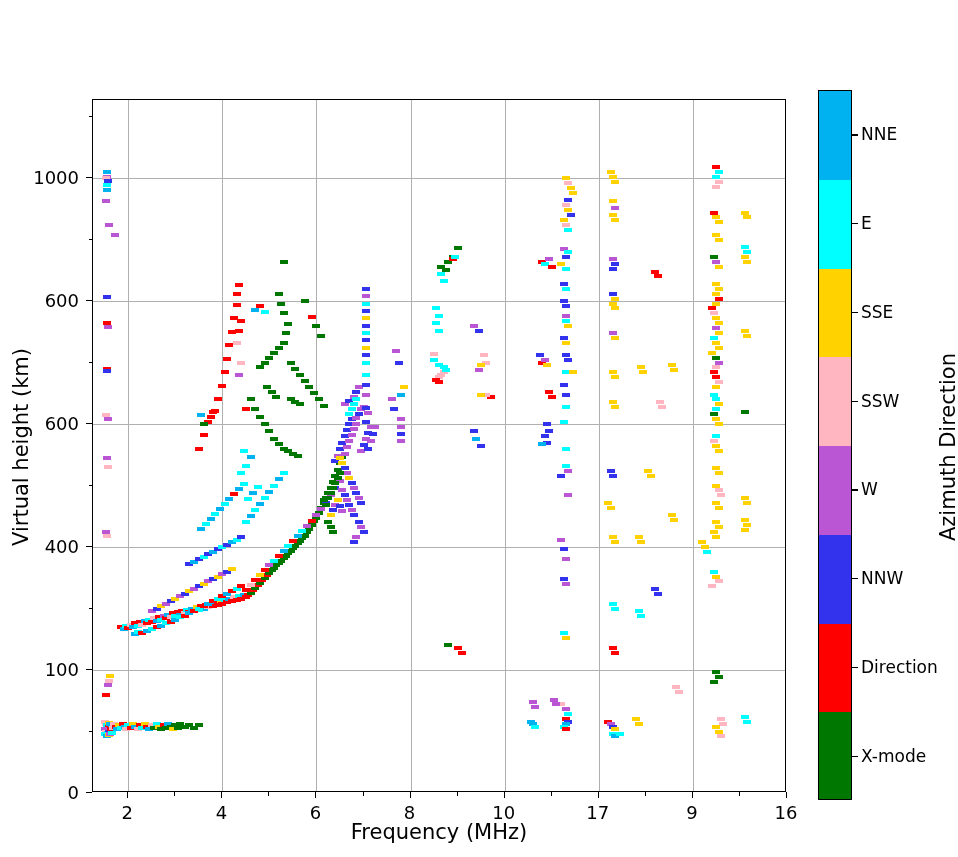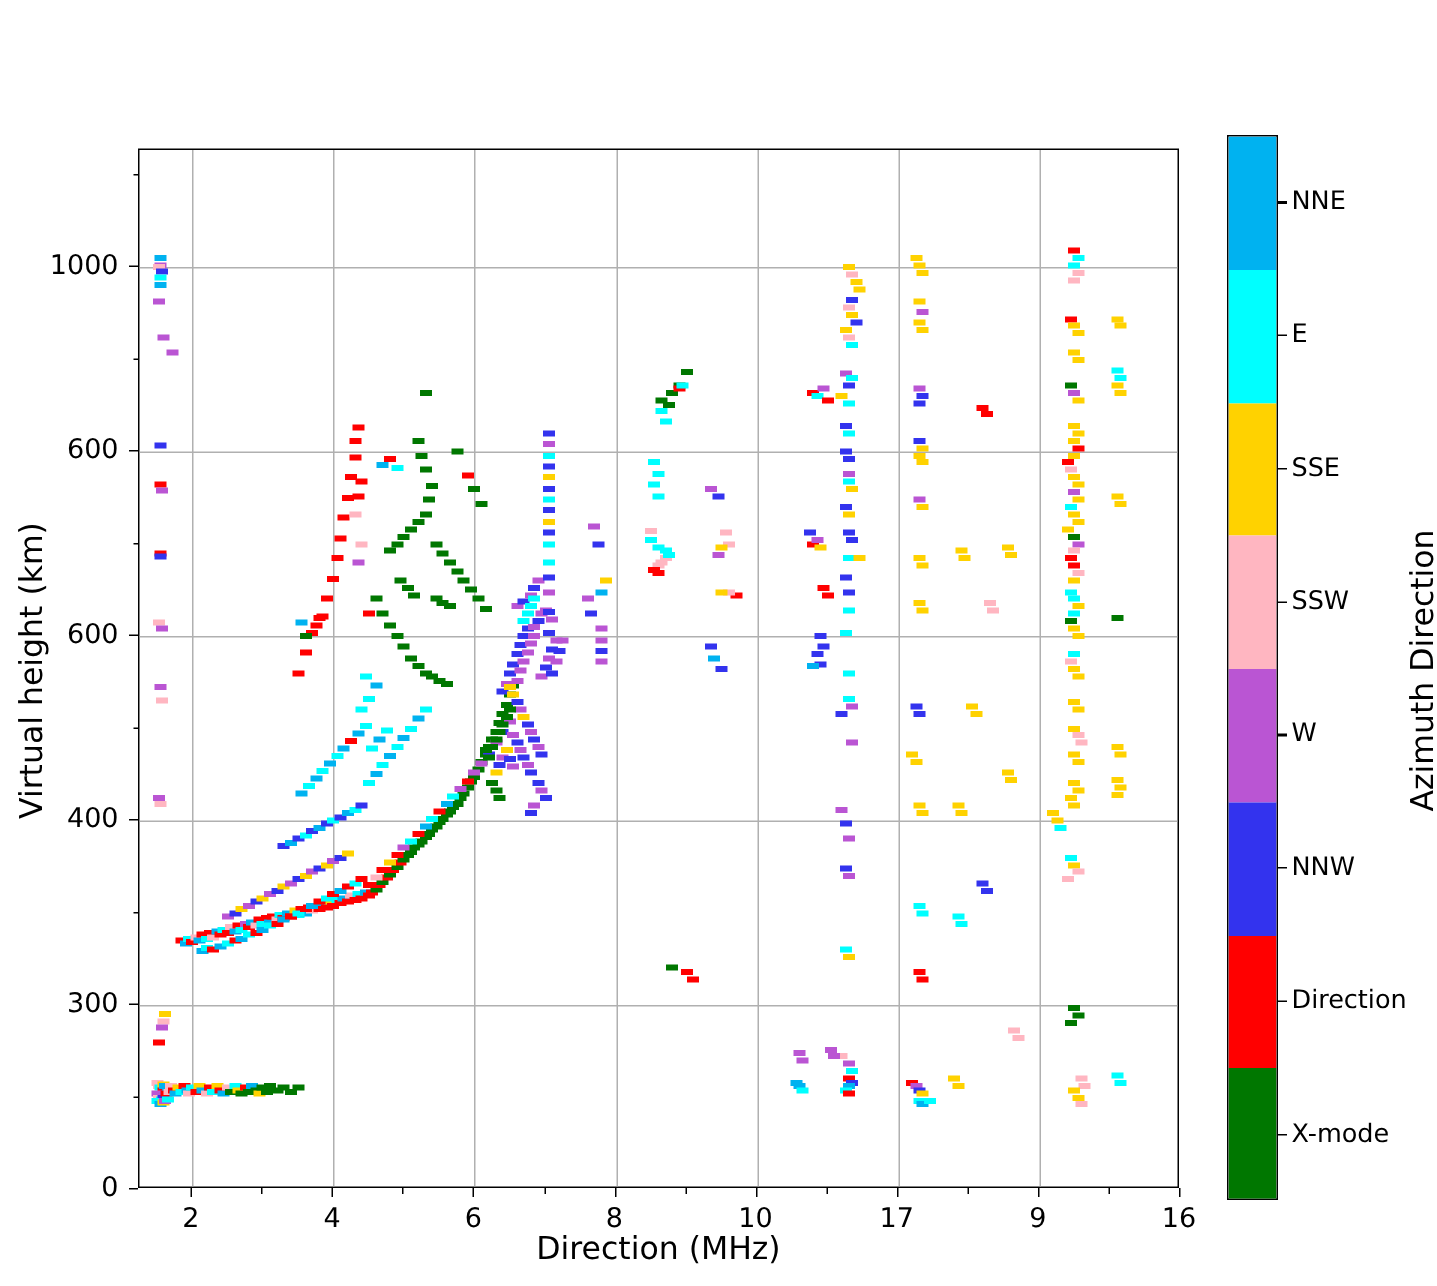--- a/index.html
+++ b/index.html
@@ -894,38 +894,38 @@
       <div class="tick-x minor" style="left: 174.339px; top: 792px;"></div>
       <div class="tick-x minor" style="left: 268.441px; top: 792px;"></div>
       <div class="tick-x minor" style="left: 362.542px; top: 792px;"></div>
       <div class="tick-x minor" style="left: 456.644px; top: 792px;"></div>
       <div class="tick-x minor" style="left: 550.746px; top: 792px;"></div>
       <div class="tick-x minor" style="left: 644.847px; top: 792px;"></div>
       <div class="tick-x minor" style="left: 738.949px; top: 792px;"></div>
       <div class="tick-y" style="left: 86px; top: 792px;"></div>
       <div class="ticklabel-y" style="left: 0px; width: 79px; top: 792px;">0</div>
       <div class="tick-y" style="left: 86px; top: 669.019px;"></div>
-      <div class="ticklabel-y" style="left: 0px; width: 79px; top: 669.019px;">300</div>
+      <div class="ticklabel-y" style="left: 0px; width: 79px; top: 669.019px;">100</div>
       <div class="tick-y" style="left: 86px; top: 546.037px;"></div>
       <div class="ticklabel-y" style="left: 0px; width: 79px; top: 546.037px;">400</div>
       <div class="tick-y" style="left: 86px; top: 423.056px;"></div>
       <div class="ticklabel-y" style="left: 0px; width: 79px; top: 423.056px;">600</div>
       <div class="tick-y" style="left: 86px; top: 300.075px;"></div>
       <div class="ticklabel-y" style="left: 0px; width: 79px; top: 300.075px;">600</div>
       <div class="tick-y" style="left: 86px; top: 177.093px;"></div>
       <div class="ticklabel-y" style="left: 0px; width: 79px; top: 177.093px;">1000</div>
       <div class="tick-y minor" style="left: 88.5px; top: 730.509px;"></div>
       <div class="tick-y minor" style="left: 88.5px; top: 607.528px;"></div>
       <div class="tick-y minor" style="left: 88.5px; top: 484.547px;"></div>
       <div class="tick-y minor" style="left: 88.5px; top: 361.565px;"></div>
       <div class="tick-y minor" style="left: 88.5px; top: 238.584px;"></div>
       <div class="tick-y minor" style="left: 88.5px; top: 115.602px;"></div>
     </div>
 
-  <div class="axis-label-x">Direction (MHz)</div>
+  <div class="axis-label-x">Frequency (MHz)</div>
   <div class="axis-label-y">Virtual height (km)</div>
 
   <div class="cbar" id="cbar">
       <div class="cbar-seg" style="top: 0px; height: 88.75px; background: rgb(0, 178, 240);"></div>
       <div class="cbar-seg" style="top: 88.75px; height: 88.75px; background: rgb(0, 255, 255);"></div>
       <div class="cbar-seg" style="top: 177.5px; height: 88.75px; background: rgb(255, 210, 0);"></div>
       <div class="cbar-seg" style="top: 266.25px; height: 88.75px; background: rgb(255, 182, 193);"></div>
       <div class="cbar-seg" style="top: 355px; height: 88.75px; background: rgb(186, 85, 211);"></div>
       <div class="cbar-seg" style="top: 443.75px; height: 88.75px; background: rgb(51, 51, 238);"></div>
       <div class="cbar-seg" style="top: 532.5px; height: 88.75px; background: rgb(255, 0, 0);"></div>

